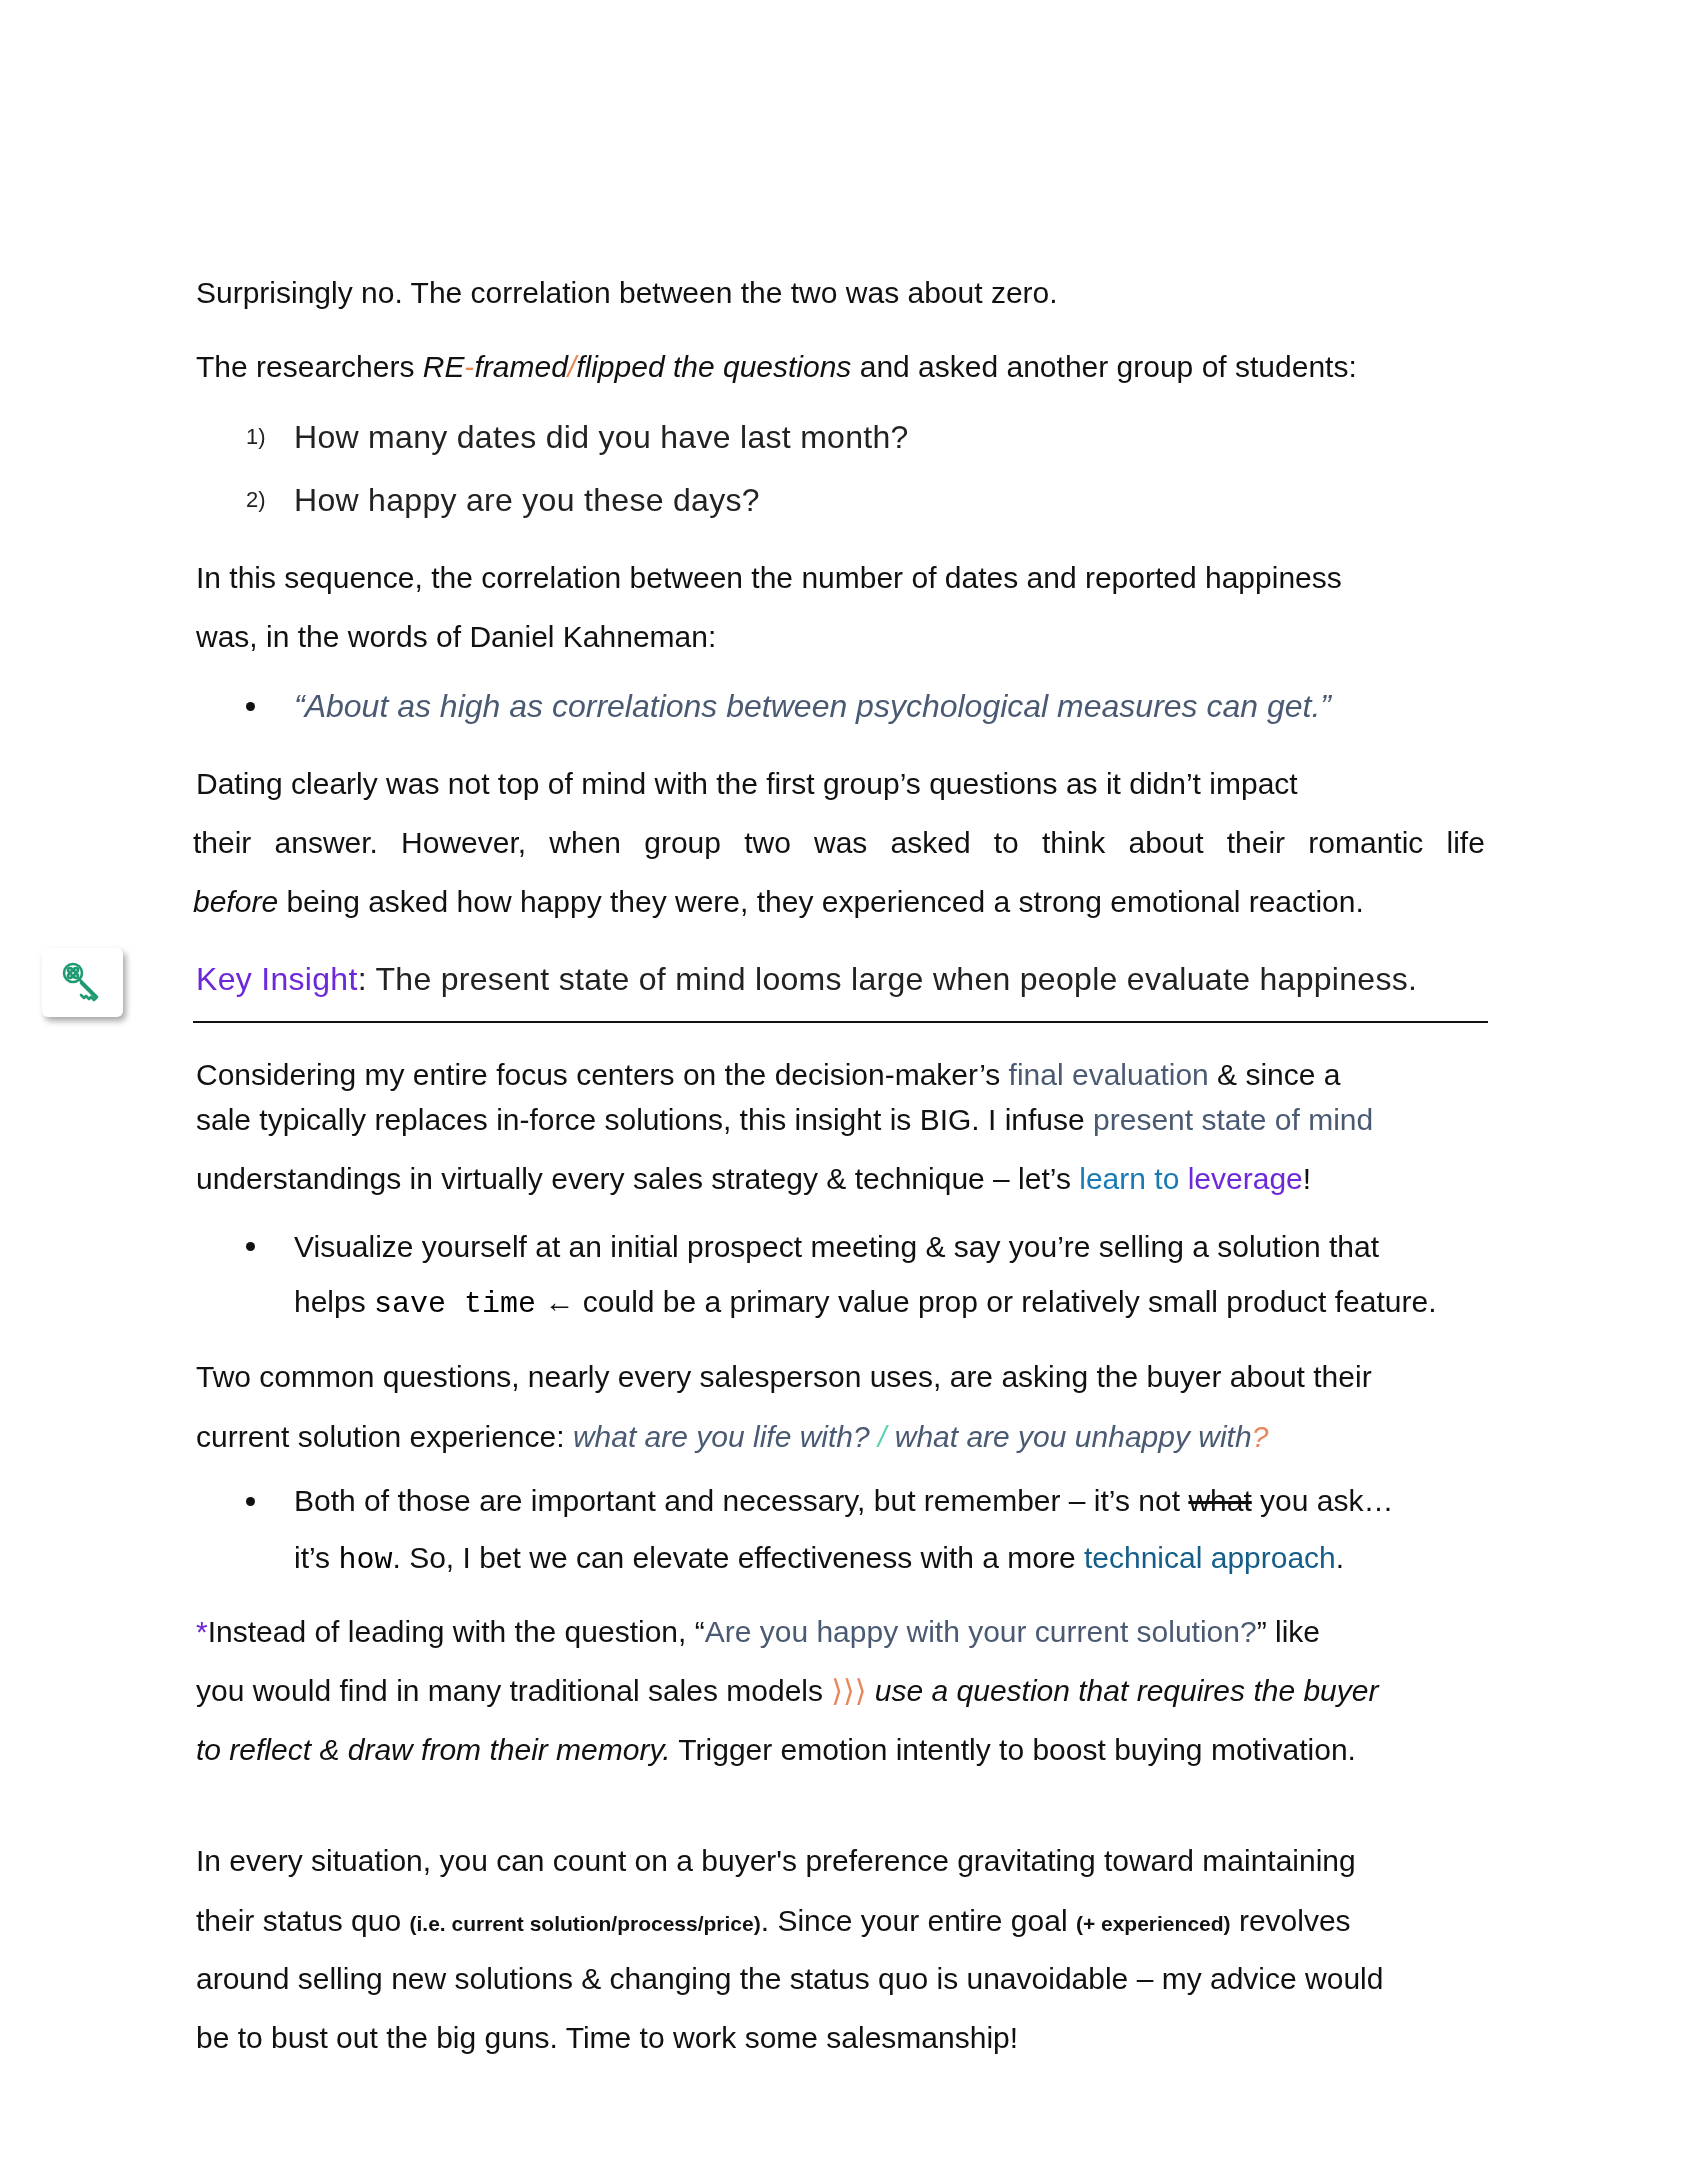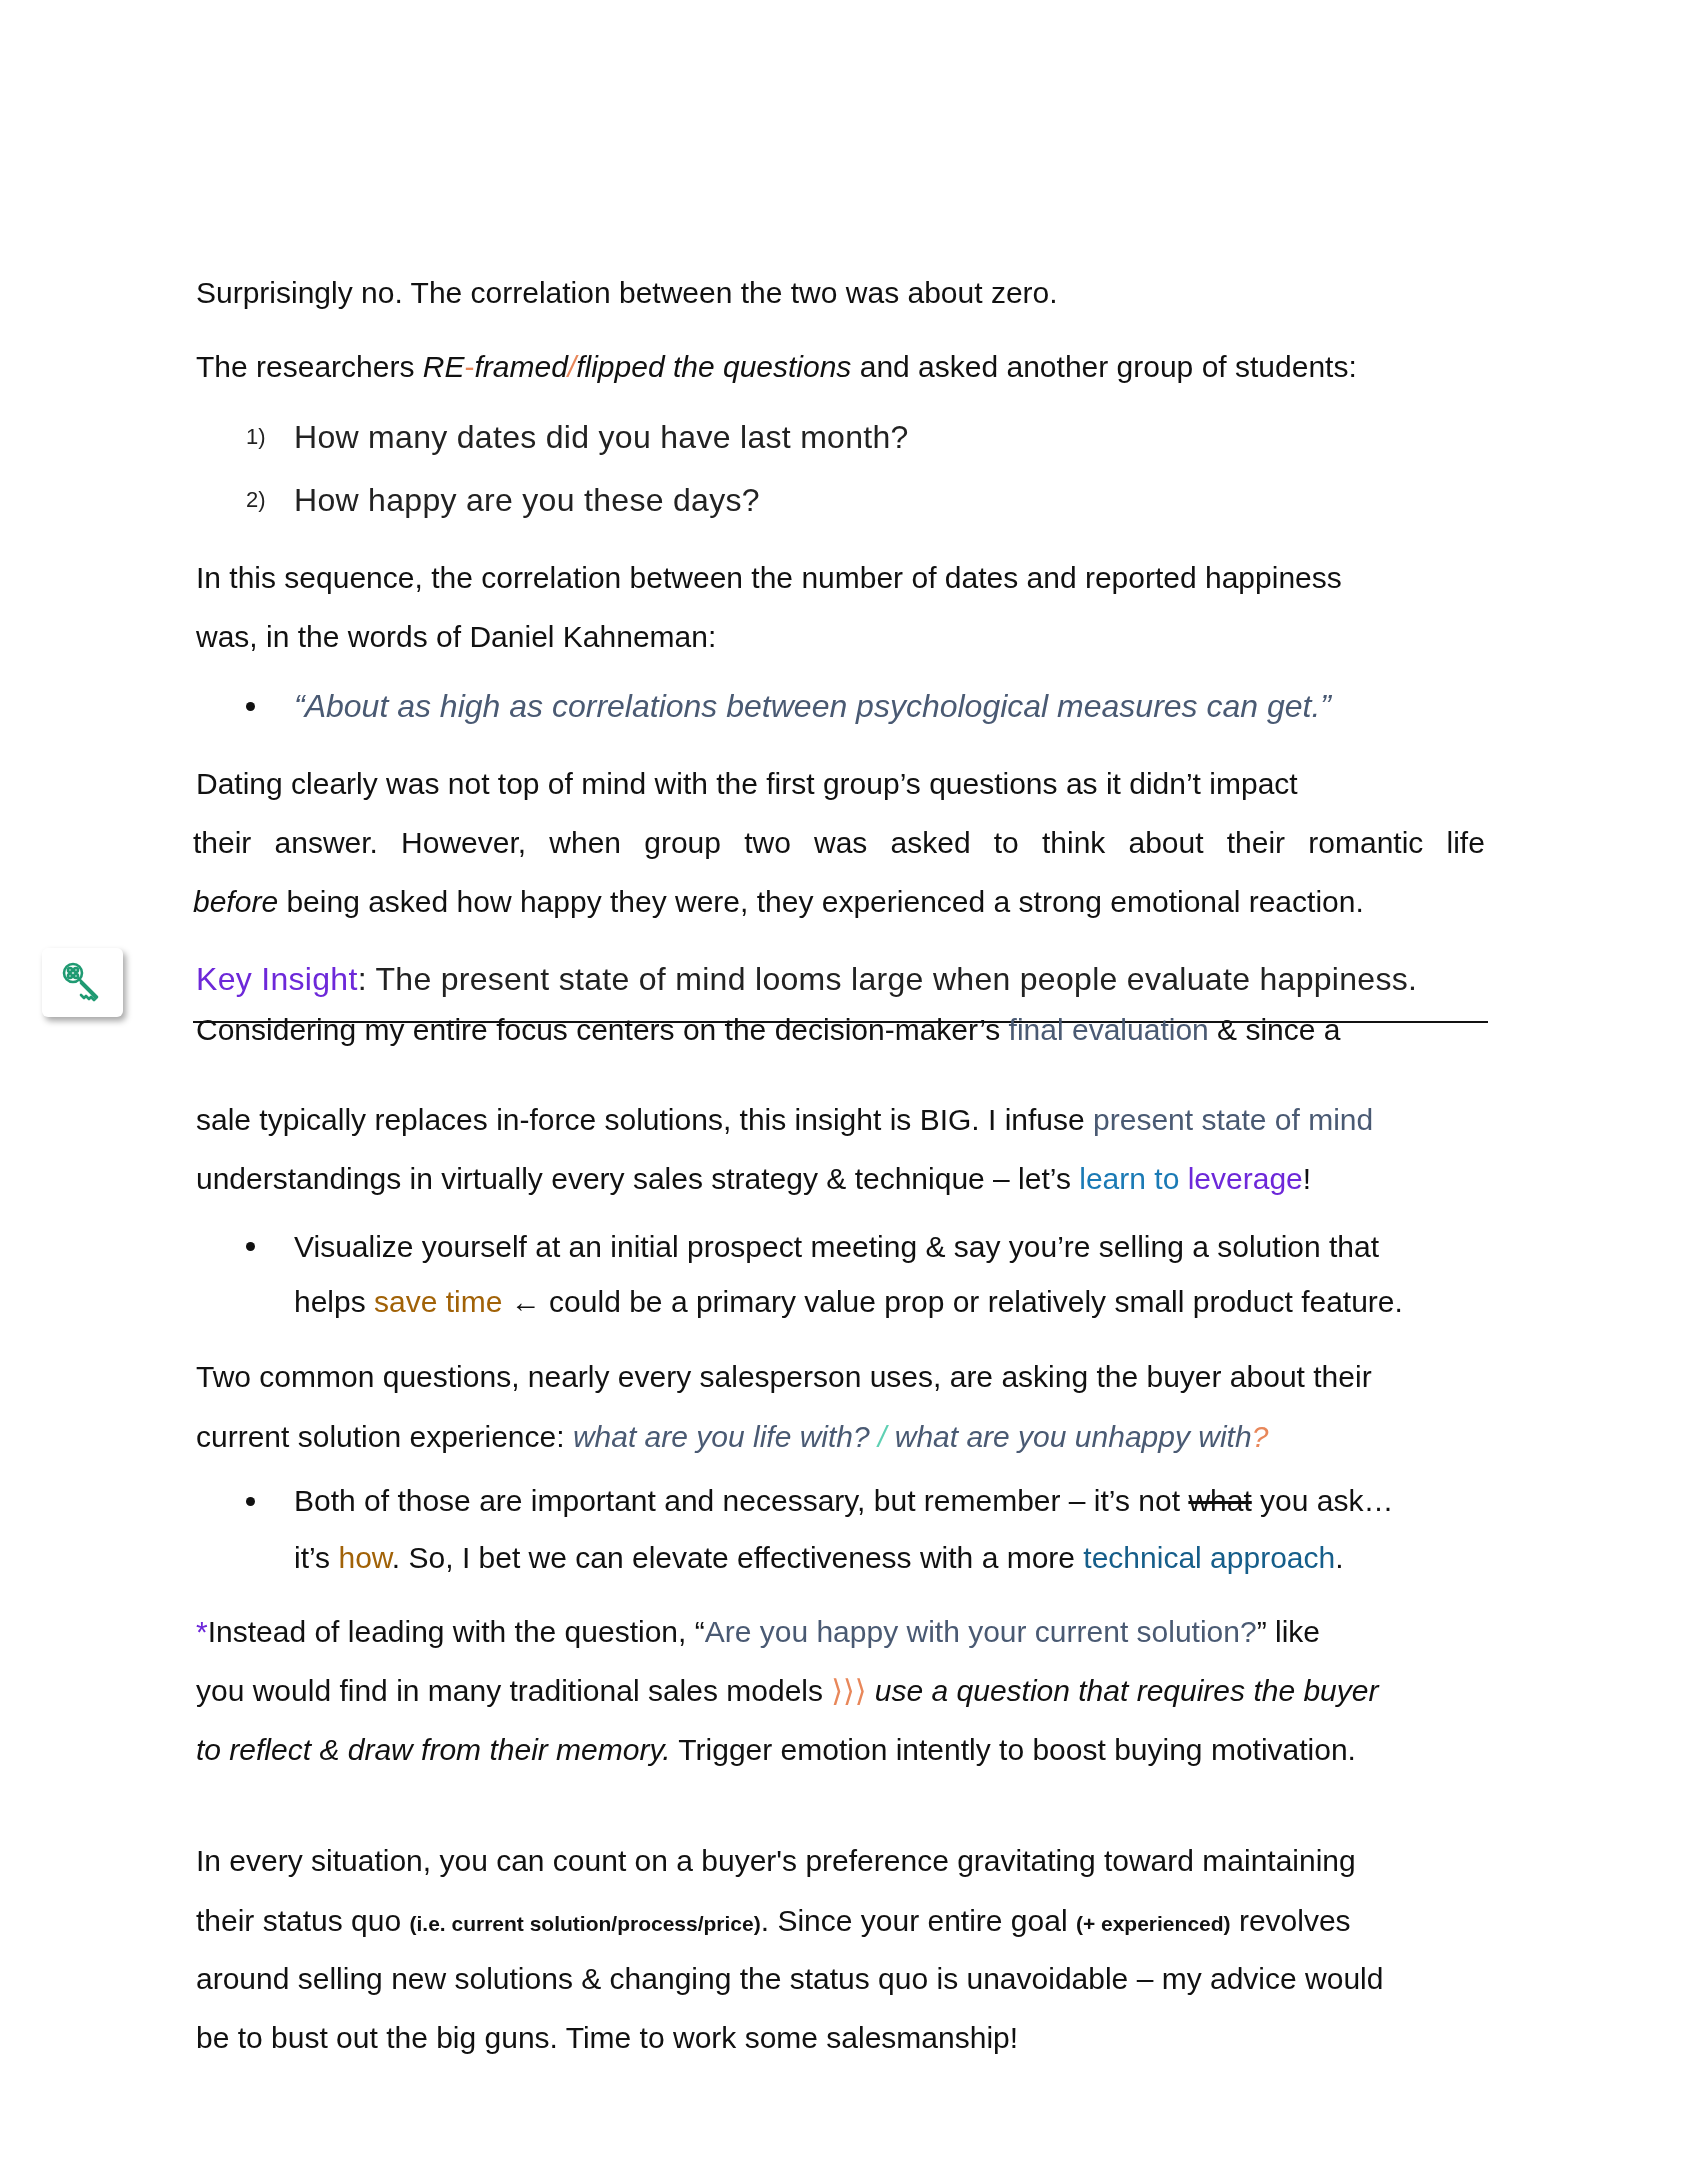--- a/index.html
+++ b/index.html
@@ -7,21 +7,21 @@
          font-family: "Liberation Sans", "DejaVu Sans", sans-serif; color: #111111; }
   .line { position: absolute; left: 196px; white-space: nowrap; font-size: 30px; line-height: 40px; }
   .ind  { left: 294px; }
   .justify { width: 1287px; display: flex; justify-content: space-between; }
   .light { font-weight: 300; color: #222; font-size: 32px; letter-spacing: 0.3px; }
   .num { position: absolute; left: 246px; font-size: 22px; line-height: 40px; color: #222; }
   .bullet { position: absolute; left: 246px; width: 9px; height: 9px; border-radius: 50%; background: #111; }
   .it { font-style: italic; }
   .slate { color: #4a5a73; }
   .orange { color: #e8875a; }
-  .green { color: #a16207; }
+  .green { color: #000000; font-family: Liberation Mono, monospace; }
   .teal { color: #6d28d9; }
   .blue { color: #1a7ab5; }
   .navy { color: #155e8a; }
   .mint { color: #5fd0b3; }
   .small { font-size: 21px; font-weight: bold; }
   .strike { text-decoration: line-through; }
   .quote { font-size: 32px; }
   .rule { position: absolute; left: 193px; top: 1021px; width: 1295px; height: 2px; background: #111; }
   .keybox { position: absolute; left: 42px; top: 948px; width: 81px; height: 69px; background: #fff;
             border-radius: 6px; box-shadow: 3px 4px 6px rgba(0,0,0,0.35); display: flex;
@@ -78,21 +78,21 @@
         <circle cx="16" cy="16" r="2"></circle>
       <path d="M19 19 L37 37 L34 40 L31 37 L29 39 L26 36 L24 38 L21 35 M21 23 L35 37"></path>
     </g>
   </svg>
 </div>
 <div class="line light" style="top:959px">
   <span class="teal">Key Insight</span><span>:</span><span> The present state of mind looms large when people evaluate happiness.</span>
 </div>
 <div class="rule"></div>
 
-<div class="line" style="top:1010px">
+<div class="line" style="top:1055px">
   <span>Considering my entire focus centers on the decision-maker’s </span><span class="slate">final evaluation</span><span> &amp; since a</span>
 </div>
 <div class="line" style="top:1100px">
   <span>sale typically replaces in-force solutions, this insight is BIG. I infuse </span><span class="slate">present state of mind</span>
 </div>
 <div class="line" style="top:1159px">
   <span>understandings in virtually every sales strategy &amp; technique – let’s </span><span class="blue">learn to </span><span class="teal">leverage</span><span>!</span>
 </div>
 
 <div class="bullet" style="top:1242px"></div>

